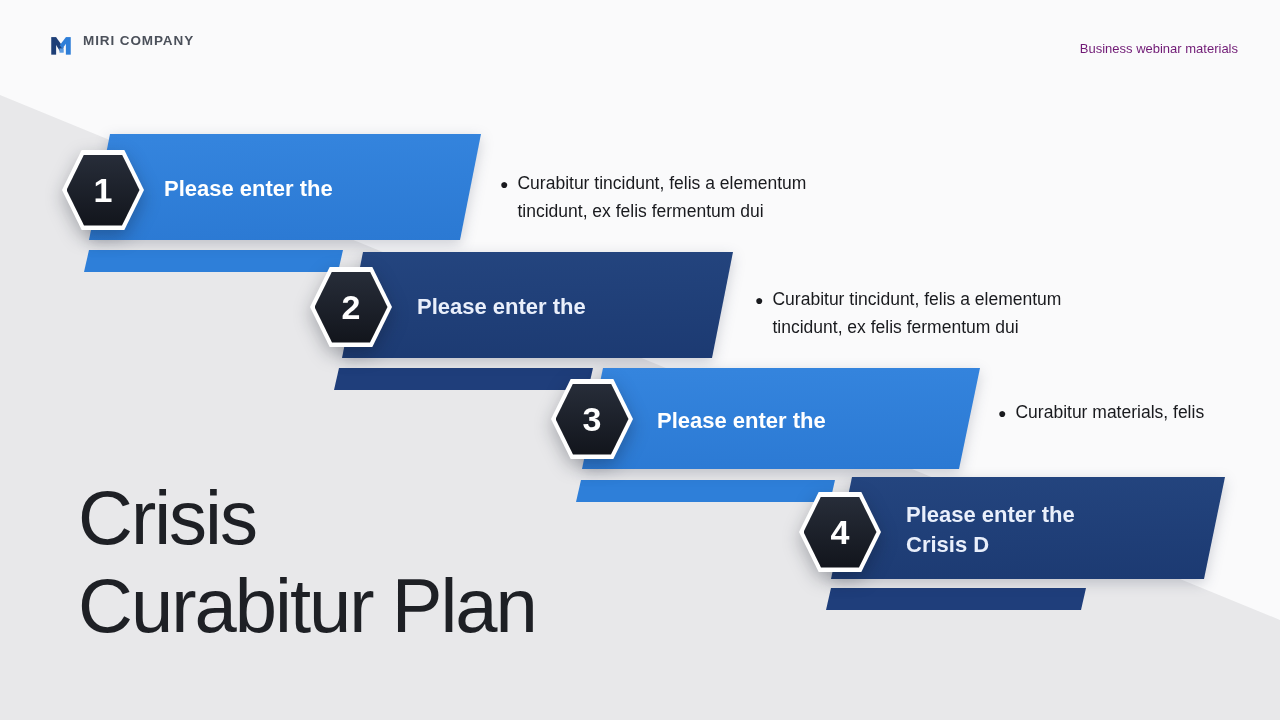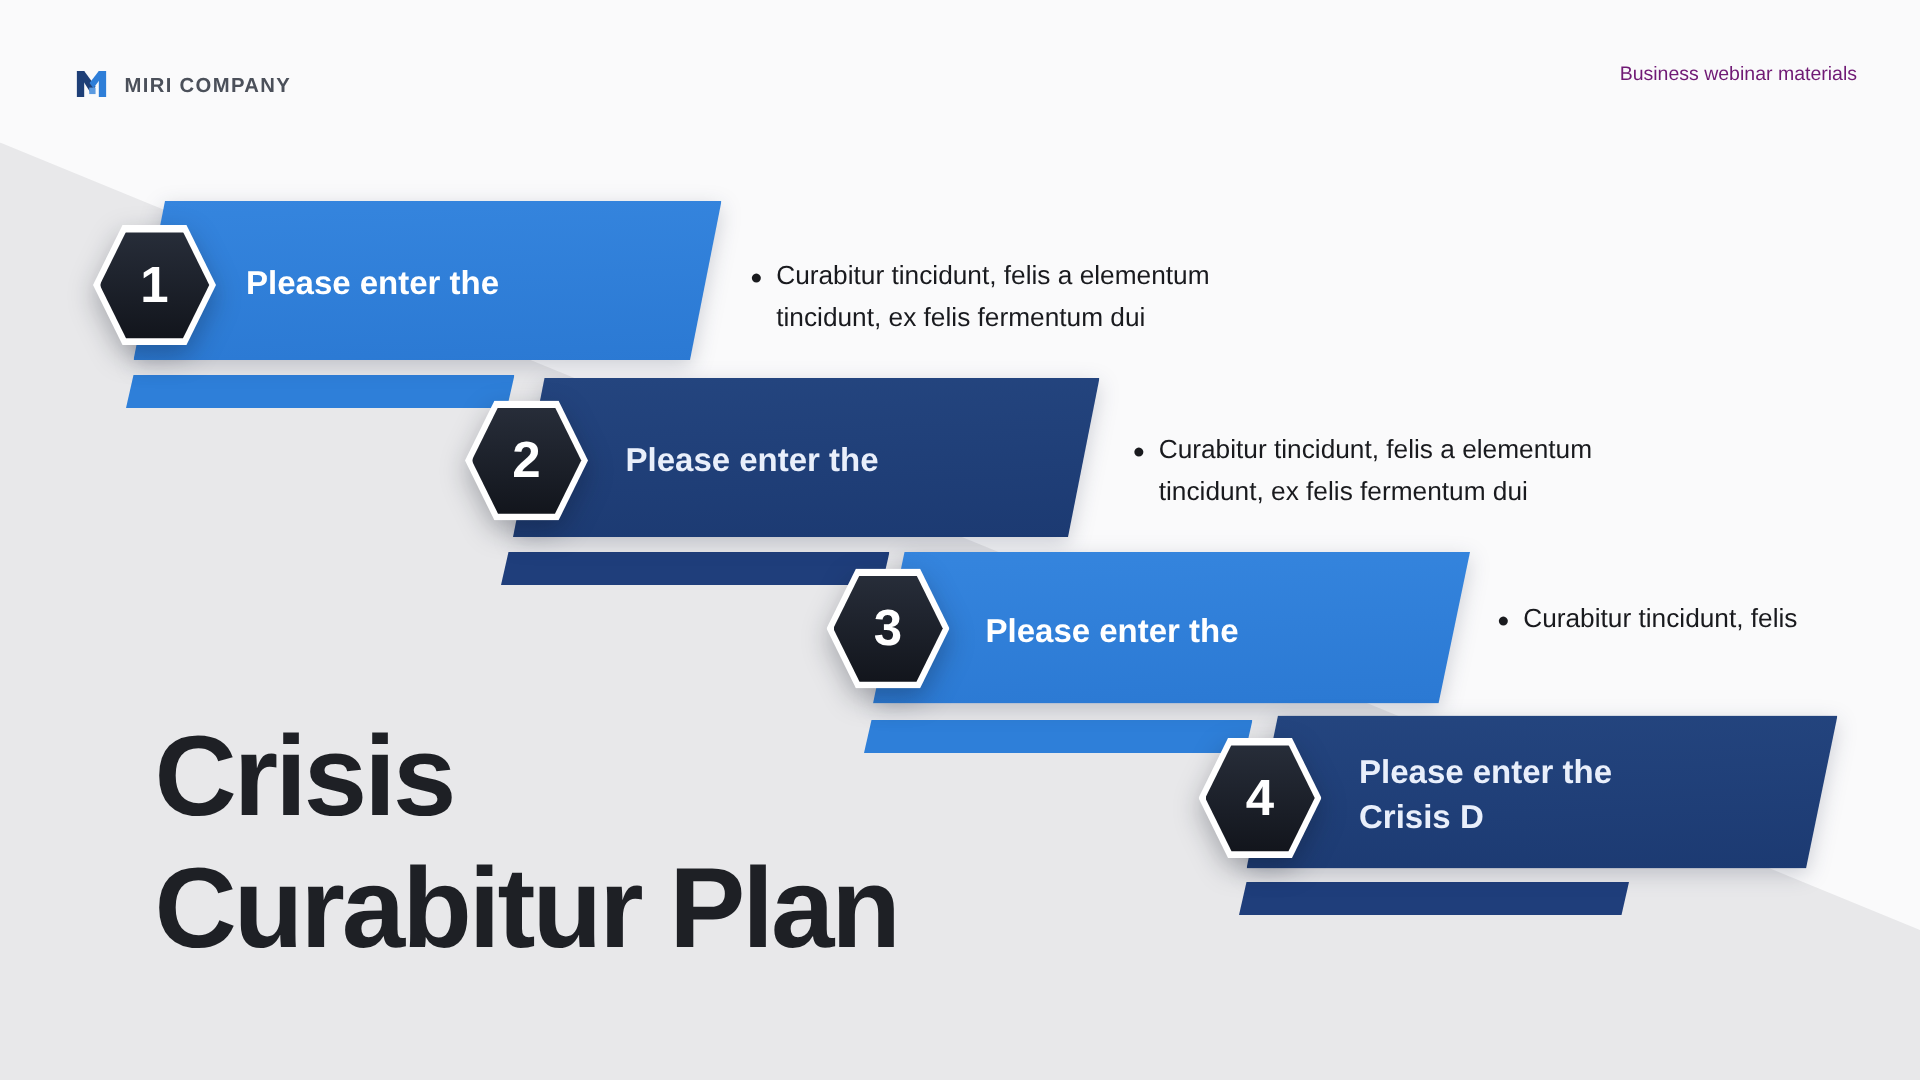--- a/index.html
+++ b/index.html
@@ -4,21 +4,21 @@
 <style>
   html,body{margin:0;padding:0;}
   body{font-family:"Liberation Sans", sans-serif;}
   .slide{position:relative;width:1280px;height:720px;overflow:hidden;background:#fafafb;}
 
   
   .bg-diag{position:absolute;inset:0;background:#e8e8ea;
     clip-path:polygon(0 13.2%, 100% 86.1%, 100% 100%, 0 100%);}
 
   
-  .brand{position:absolute;left:48px;top:33px;display:flex;align-items:center;gap:9px;margin-top:10px;}
+  .brand{position:absolute;left:48px;top:33px;display:flex;gap:9px;}
   .brand-name{font-size:13.5px;font-weight:bold;letter-spacing:.9px;color:#4b505a;}
   .note{position:absolute;right:42px;top:41px;font-size:13px;color:#701a75;}
 
   
   .banner-wrap{position:absolute;filter:drop-shadow(0 4px 7px rgba(20,30,60,.20));}
   .banner{width:100%;height:100%;box-sizing:border-box;
     clip-path:polygon(21px 0,100% 0,calc(100% - 21px) 100%,0 100%);
     display:flex;flex-direction:column;justify-content:center;padding:4px 0 0 75px;}
   .banner.light{background:linear-gradient(178deg,#3585de,#2b79d3);}
   .banner.navy{background:linear-gradient(178deg,#24457f,#1c3a72);}
@@ -40,22 +40,22 @@
     clip-path:polygon(24% 0,76% 0,100% 50%,76% 100%,24% 100%,0 50%);
     display:flex;align-items:center;justify-content:center;}
   .hex-num{color:#ffffff;font-weight:bold;font-size:34px;line-height:1;}
 
   
   .bullet{position:absolute;display:flex;gap:9px;font-size:17.5px;line-height:28px;color:#191a1e;}
   .bullet .dot{font-size:14px;line-height:28px;padding-top:1px;}
   .bullet span{display:block;}
 
   
-  .title{position:absolute;left:78px;top:474px;font-size:76px;font-weight:bold;
-    letter-spacing:-2px;line-height:88px;color:#1e2025;margin-left:25px;}
+  .title{position:absolute;left:78px;top:474px;font-size:76px;font-weight:normal;
+    letter-spacing:-2px;line-height:88px;color:#1e2025;}
   .title span{display:block;}
 
   
   .s1 .banner-wrap{left:89px;top:134px;width:392px;height:106px;}
   .s2 .banner-wrap{left:342px;top:252px;width:391px;height:106px;}
   .s3 .banner-wrap{left:582px;top:368px;width:398px;height:101px;}
   .s4 .banner-wrap{left:831px;top:477px;width:394px;height:102px;}
 
   .s1 .strip{left:84px;top:250px;width:259px;}
   .s2 .strip{left:334px;top:368px;width:259px;}
@@ -145,21 +145,21 @@
     <div class="hexwrap">
       <div class="hex-outer">
         <div class="hex-inner">
           <span class="hex-num">3</span>
         </div>
       </div>
     </div>
     <div class="bullet">
       <span class="dot">●</span>
       <span>
-        <span>Curabitur tincidunt, felis</span>
+        <span>Curabitur materials, felis</span>
       </span>
     </div>
   </div>
 
   <div class="step s4">
     <div class="strip navy"></div>
     <div class="banner-wrap">
       <div class="banner navy">
         <span>Please enter the</span>
         <span>Crisis D</span>

